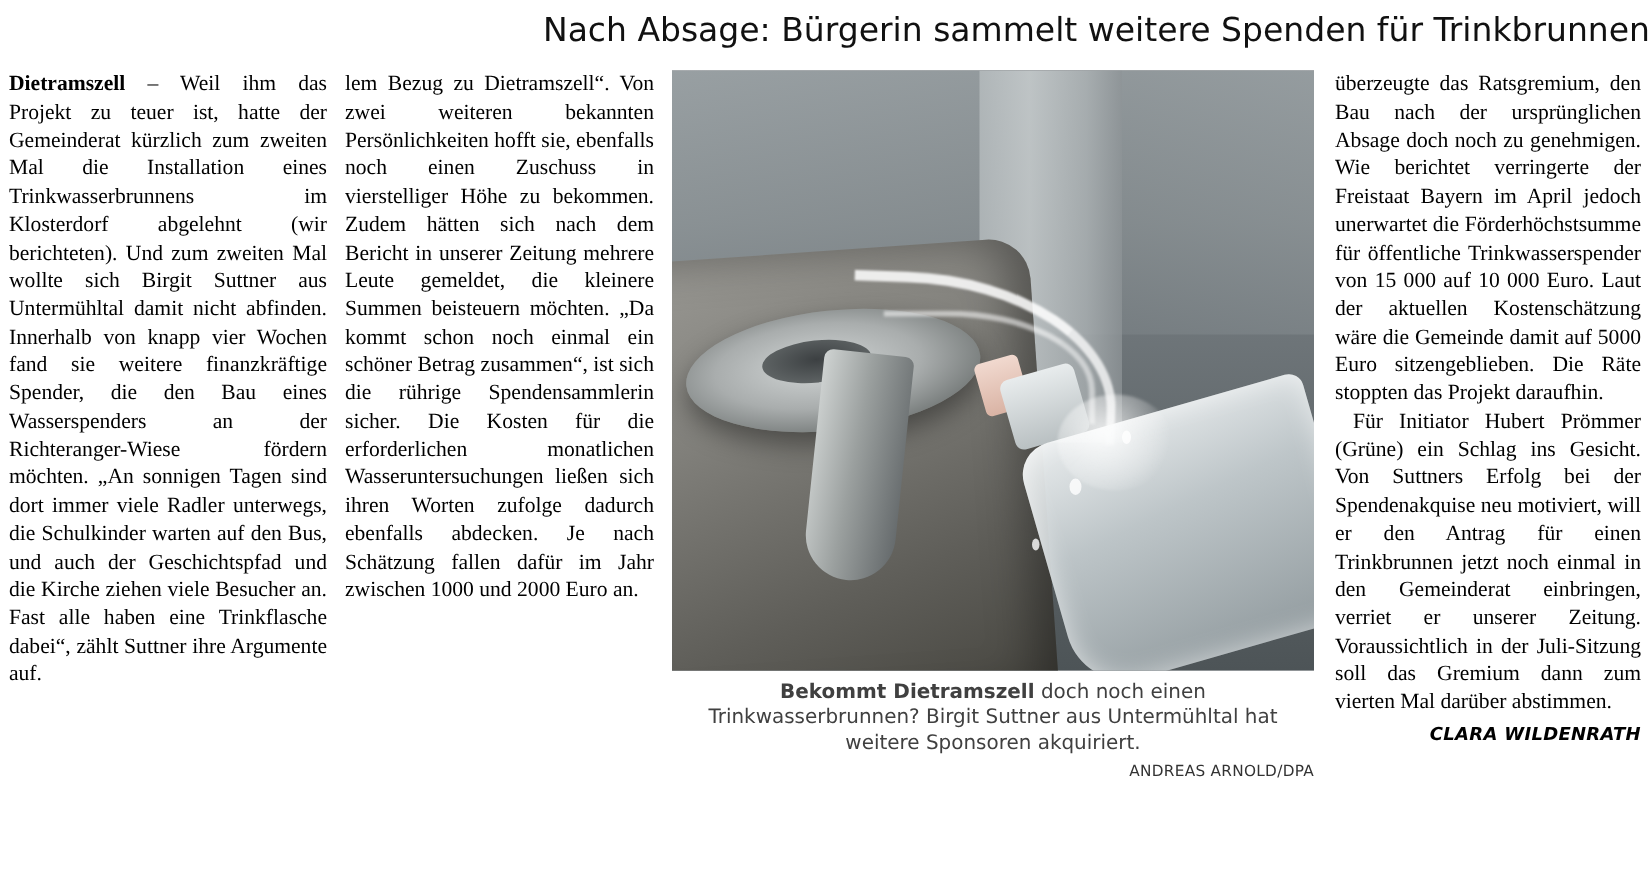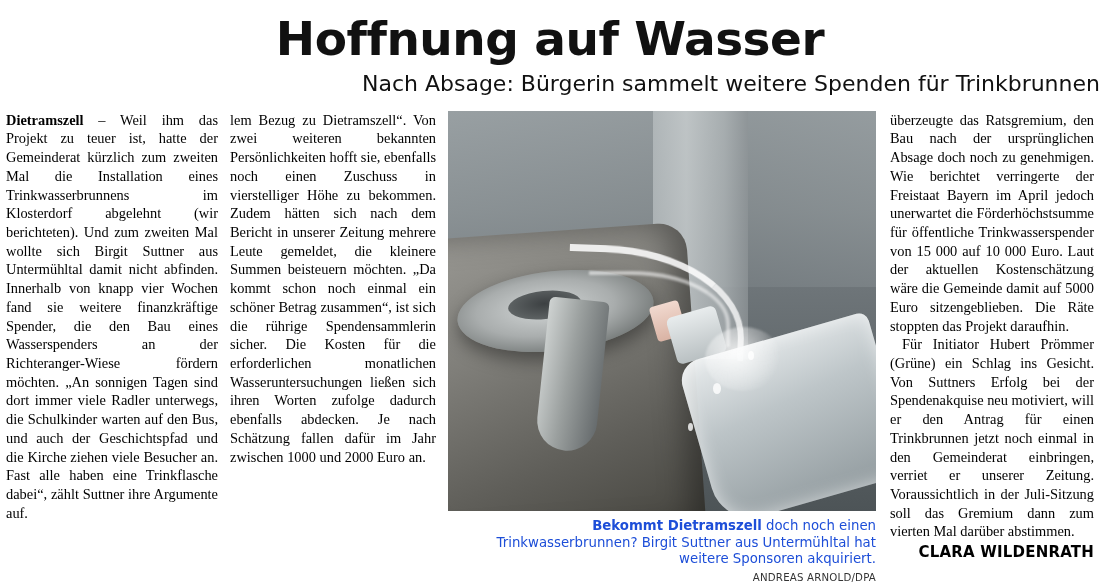--- a/index.html
+++ b/index.html
@@ -229,51 +229,51 @@
     filter: blur(0.4px);
   }
   .ph-drop1 { left: 62%; top: 68%; width: 8px; height: 11px; }
   .ph-drop2 { left: 56%; top: 78%; width: 5px; height: 8px; }
   .ph-drop3 { left: 70%; top: 60%; width: 6px; height: 9px; }
   .caption {
     font-family: "DejaVu Sans", sans-serif;
     font-size: 13.3px;
     line-height: 1.27;
     margin-top: 7px;
-    text-align: right;
-    color: #1d4ed8;
+    text-align: center;
+    color: #404040;
   }
   .caption .cap-bold {
     font-weight: bold;
   }
   .credit {
     font-family: "DejaVu Sans", sans-serif;
     font-size: 10.2px;
     text-align: right;
     margin-top: 3px;
     color: #333;
     letter-spacing: 0.2px;
   }
   .author {
     font-family: "DejaVu Sans", sans-serif;
     font-weight: bold;
-    font-size: 15px;
+    font-size: 12px;
     letter-spacing: 0.2px;
+    font-style: italic;
   }
   .col-4 .byline-line {
     text-align: right;
     margin-top: 2px;
   }
 </style>
 </head>
 <body>
 
 <div class="page">
 
-  <h1 class="headline">Hoffnung auf Wasser</h1>
   <h2 class="subhead">Nach Absage: Bürgerin sammelt weitere Spenden für Trinkbrunnen</h2>
 
   <div class="columns">
 
     <div class="col col-1">
       <p class="first">
         <span class="lead-in">Dietramszell</span><span> – </span><span>Weil ihm das Projekt zu teuer ist, hatte der Gemeinderat kürzlich zum zweiten Mal die Installation eines Trinkwasserbrunnens im Klosterdorf abgelehnt (wir berichteten). Und zum zweiten Mal wollte sich Birgit Suttner aus Untermühltal damit nicht abfinden. Innerhalb von knapp vier Wochen fand sie weitere finanzkräftige Spender, die den Bau eines Wasserspenders an der Richteranger-Wiese fördern möchten. „An sonnigen Tagen sind dort immer viele Radler unterwegs, die Schulkinder warten auf den Bus, und auch der Geschichtspfad und die Kirche ziehen viele Besucher an. Fast alle haben eine Trinkflasche dabei“, zählt Suttner ihre Argumente auf.</span>
       </p>
     </div>
 

